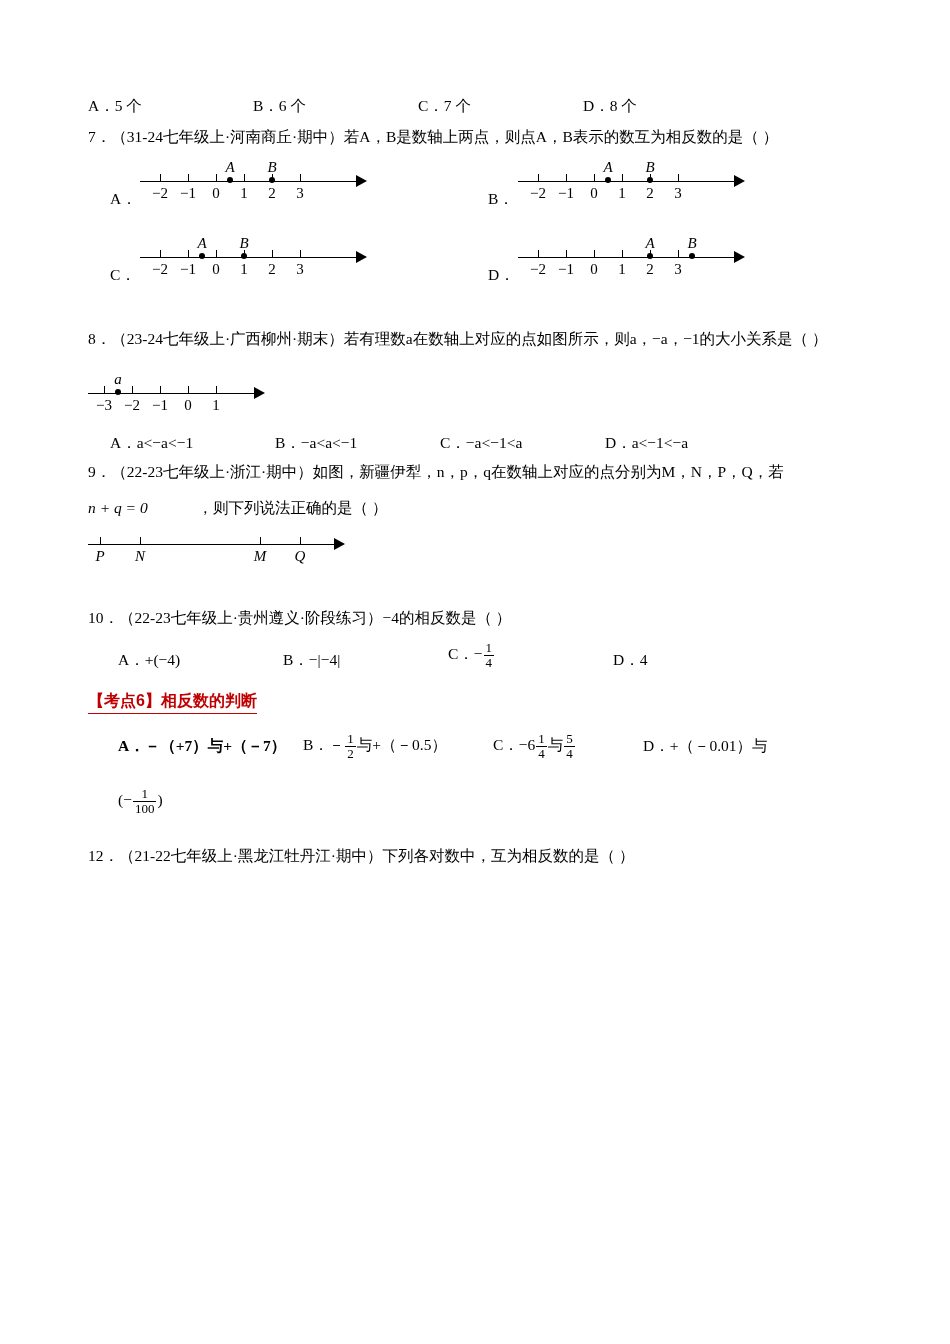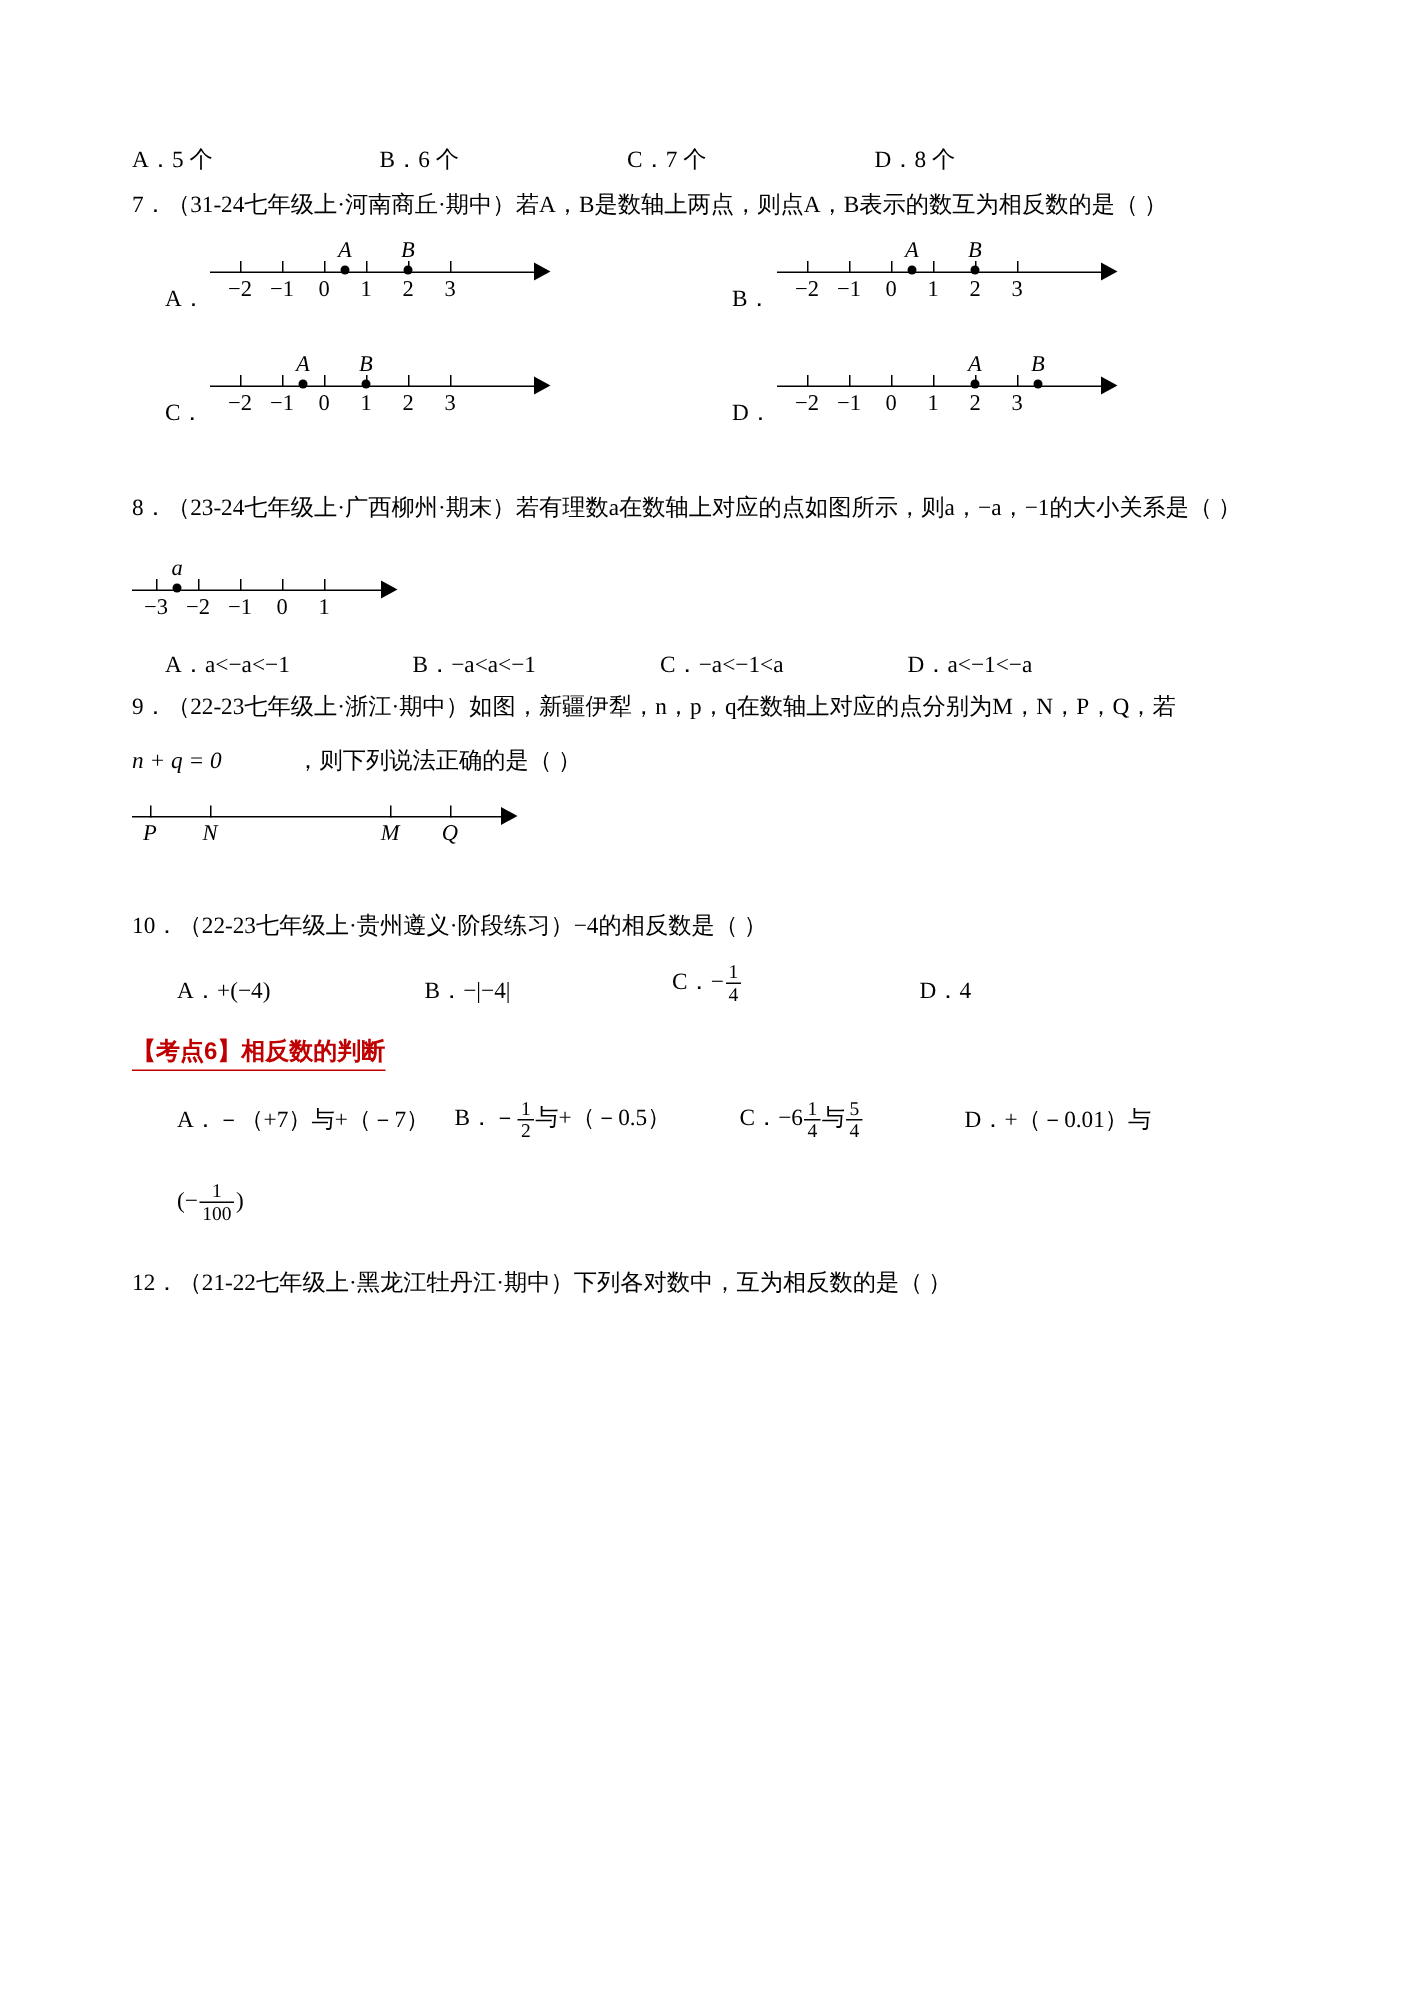--- a/index.html
+++ b/index.html
@@ -324,21 +324,21 @@
       </span>
       <span class="c">D．4</span>
     </div>
 
     
     <div class="kaodian" style="margin-top:18px;">【考点6】相反数的判断</div>
 
     
 
     <div style="margin-top:12px;padding-left:30px;font-size:15.5px;display:flex;align-items:center;">
-      <span style="width:185px;">A．－（+7）与+（－7）</span>
+      <span style="width:185px;font-weight:bold;">A．－（+7）与+（－7）</span>
       <span style="width:190px;">
         <span>B．－</span><span class="frac"><span class="top">1</span><span class="bot">2</span></span><span>与+（－0.5）</span>
       </span>
       <span style="width:150px;">
         <span>C．−6</span><span class="frac"><span class="top">1</span><span class="bot">4</span></span><span>与</span><span class="frac"><span class="top">5</span><span class="bot">4</span></span>
       </span>
       <span>D．+（－0.01）与</span>
     </div>
 
     <div style="margin-top:26px;padding-left:30px;font-size:15.5px;">

